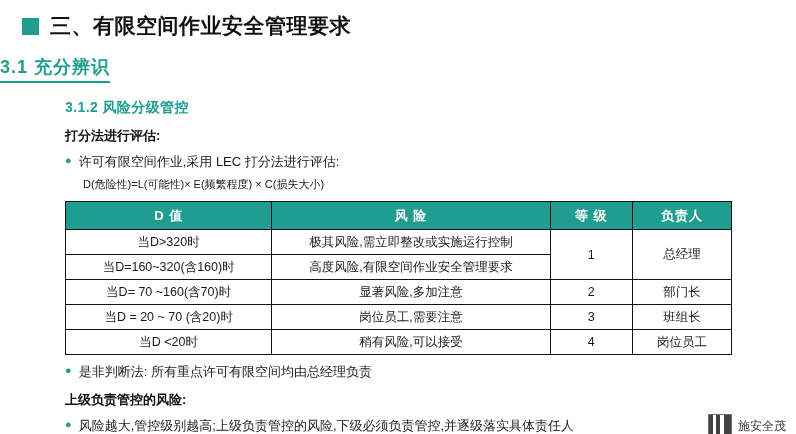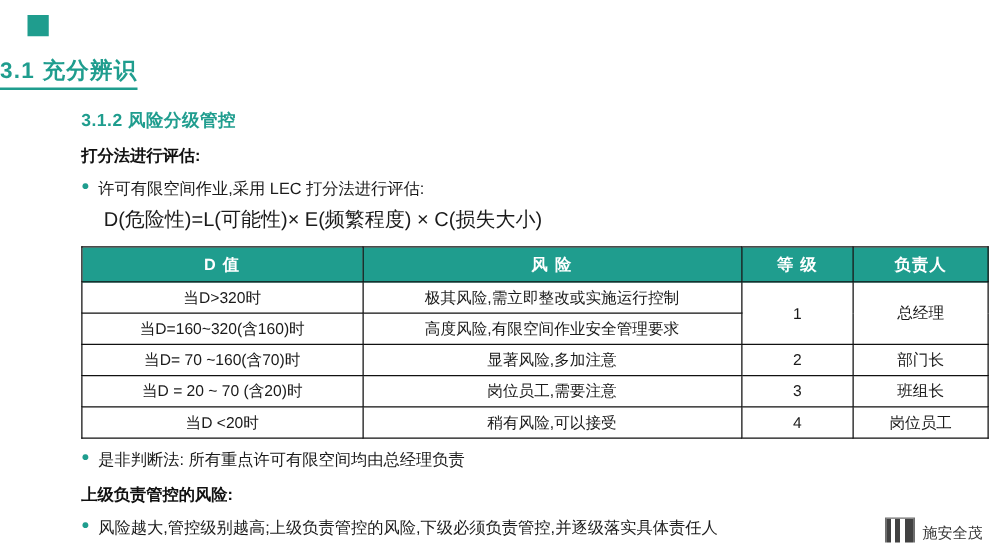--- a/index.html
+++ b/index.html
@@ -88,29 +88,29 @@
   .bullet-line .dot {
     color: #1f9d8e;
     font-size: 11px;
     line-height: 1.45;
     margin-right: 7px;
     flex: none;
   }
   .plain-line {
     margin-top: 6px;
     margin-left: 18px;
-    font-size: 16px;
+    font-size: 11px;
     line-height: 1.35;
   }
 
   
   table.risk-table {
     margin-top: 10px;
     border-collapse: collapse;
-    width: 726px;
+    width: 667px;
     table-layout: fixed;
     font-size: 12.5px;
   }
   table.risk-table th,
   table.risk-table td {
     border: 1px solid #111111;
     text-align: center;
     vertical-align: middle;
     padding: 2px 3px;
     height: 20px;
@@ -151,20 +151,21 @@
   }
   .watermark .wm-text { white-space: nowrap; }
 </style>
 </head>
 <body>
 
 <div class="page">
 
   <div class="main-heading">
     <span class="sq"></span>
+    <span class="txt">三、有限空间作业安全管理要求</span>
   </div>
 
   <div class="section-title-wrap">
     <span class="section-title">3.1  充分辨识</span>
   </div>
 
   <div class="sub-heading">3.1.2   风险分级管控</div>
 
   <div class="body-block">
 

